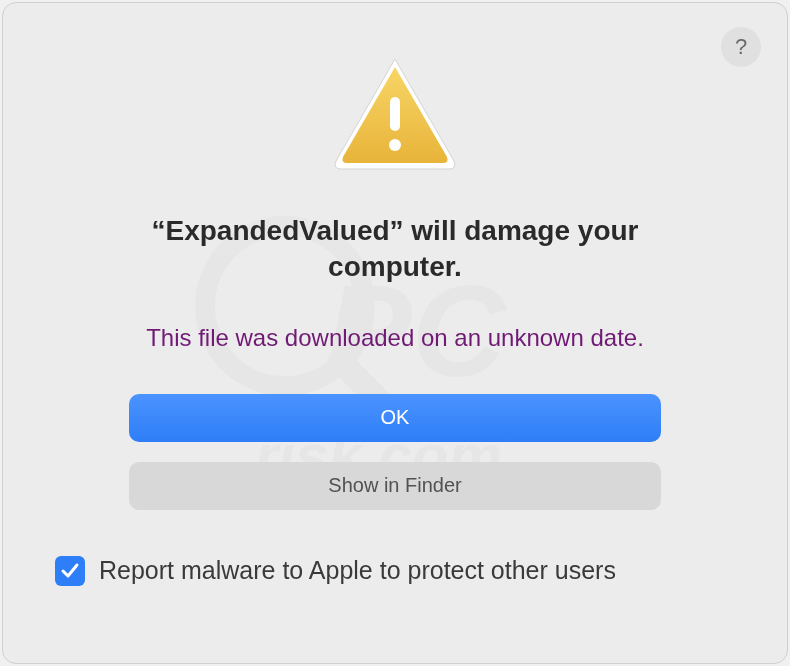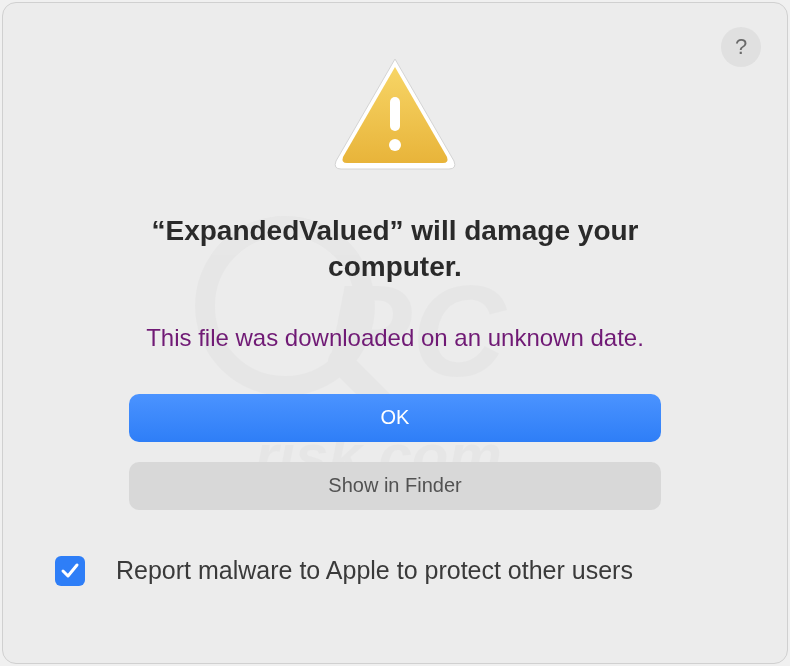--- a/index.html
+++ b/index.html
@@ -107,21 +107,21 @@
       background: linear-gradient(180deg, #4b93ff 0%, #2e7ef7 100%);
       color: white;
     }
     .btn-secondary {
       background: #d8d8d8;
       color: #525252;
     }
     .checkbox-row {
       display: flex;
       align-items: center;
-      gap: 31px;
+      gap: 14px;
       z-index: 1;
       align-self: flex-start;
       padding-left: 2px;
     }
     .checkbox {
       width: 30px;
       height: 30px;
       border-radius: 6px;
       background: #2e7ef7;
       display: flex;

